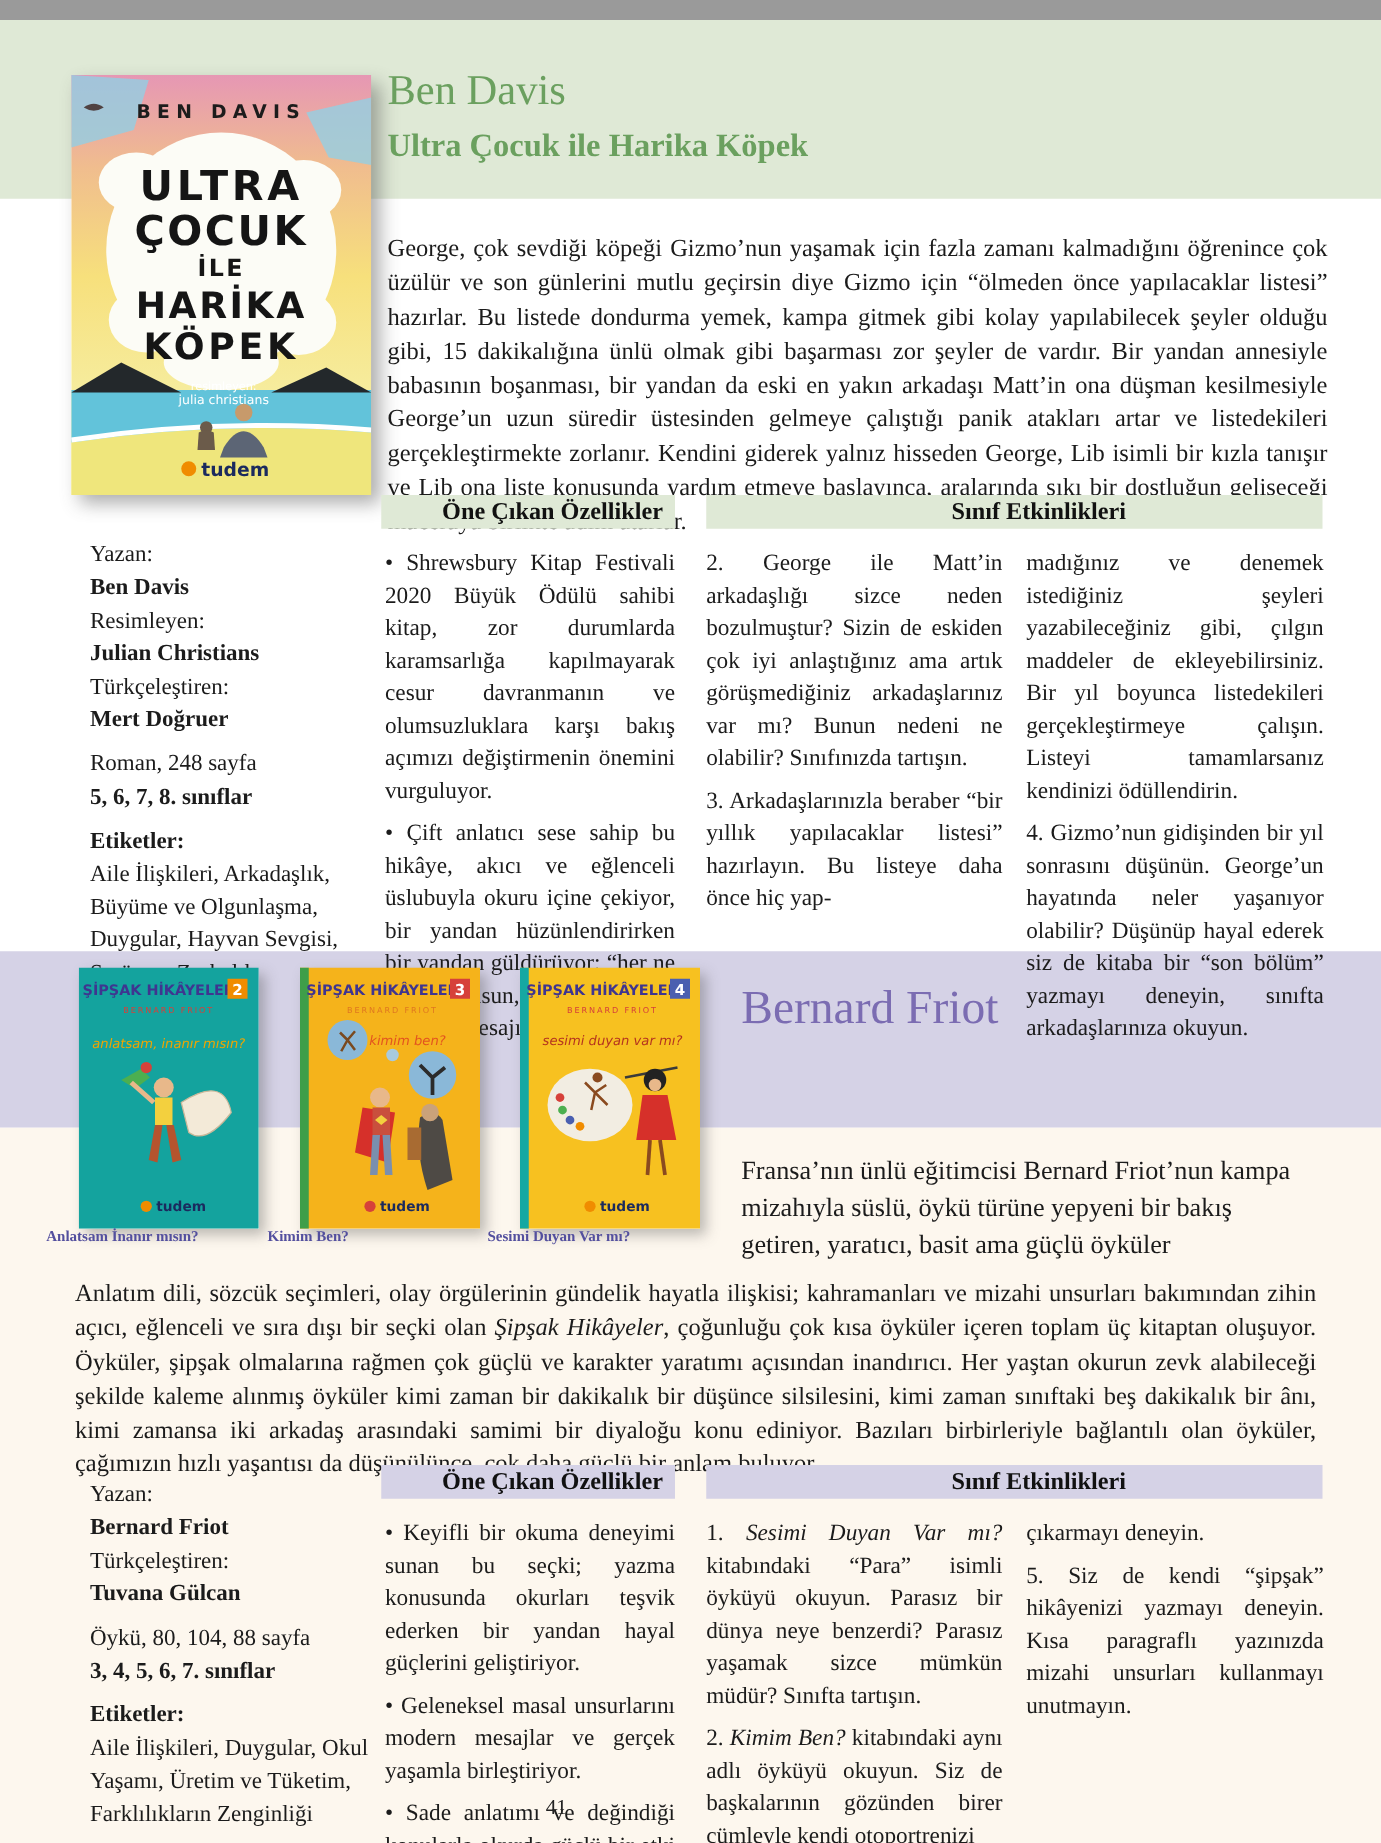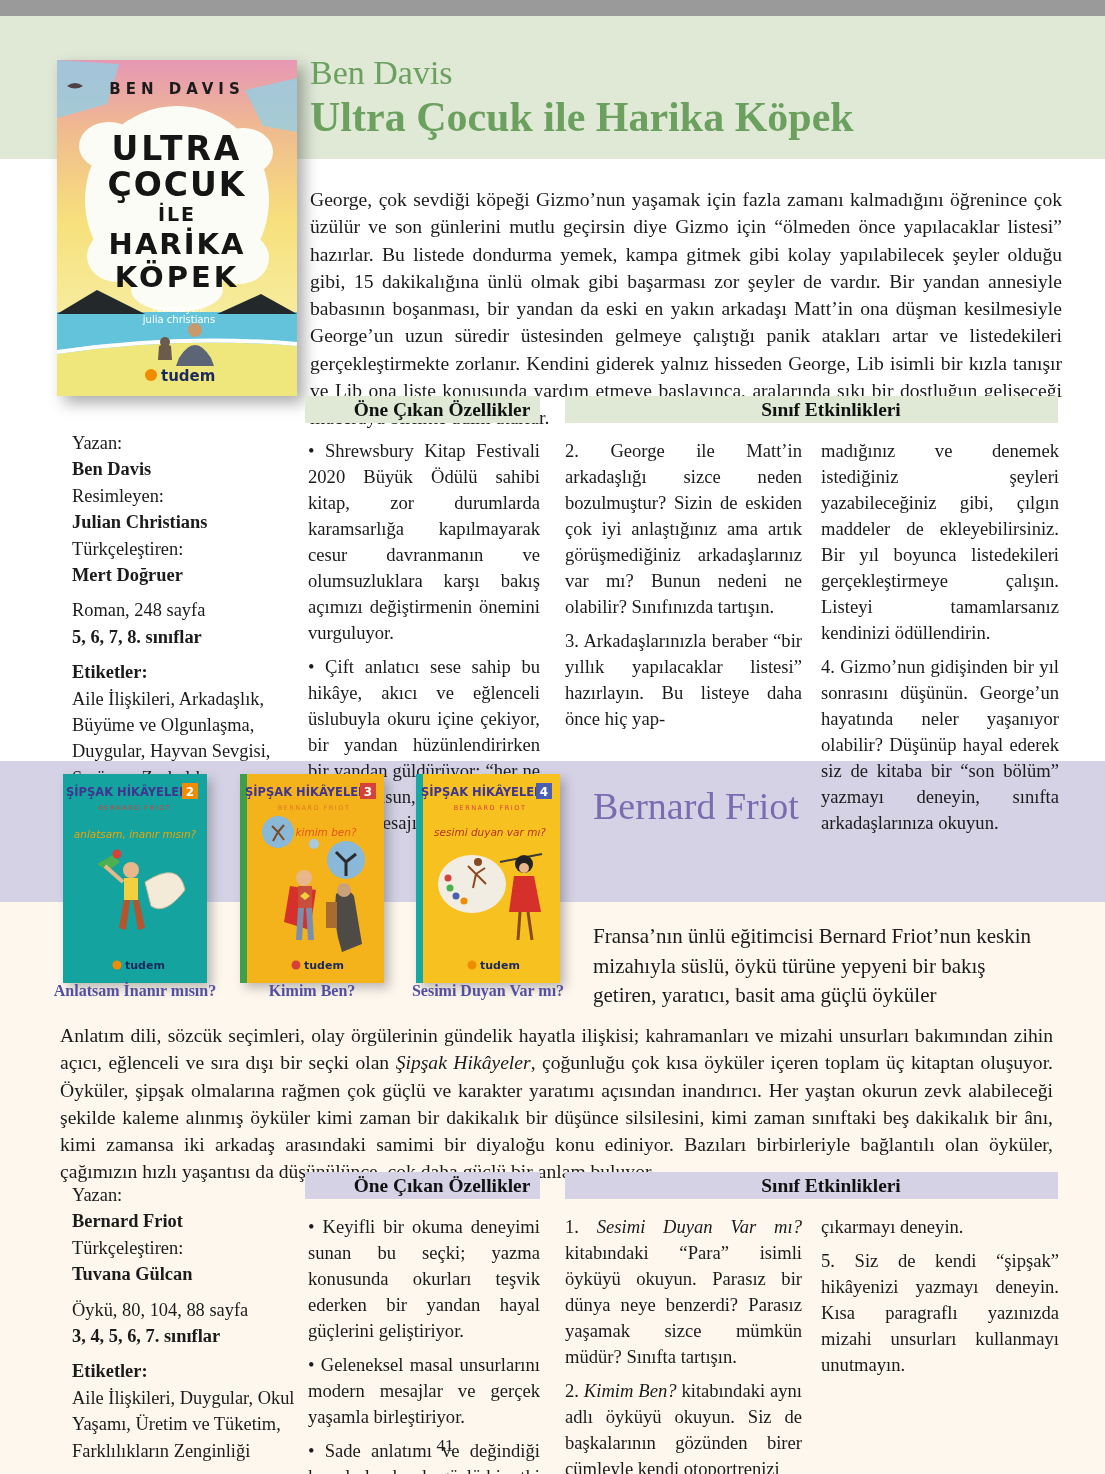--- a/index.html
+++ b/index.html
@@ -10,21 +10,21 @@
 
   
   .band-green{left:0;top:0;width:100%;height:143px;background:var(--green-band,#dfe9d6);}
   .cream{left:0;top:886px;width:100%;height:588px;background:var(--cream-bg,#fdf7ee);}
   .band-purple{left:0;top:745px;width:100%;height:141px;background:var(--purple-band,#d5d2e6);}
 
   
   .cover-ultra{left:57px;top:44px;width:240px;height:336px;box-shadow:7px 7px 14px rgba(70,70,70,.45);}
   .s1-head{left:310px;top:36px;}
   .s1-author{font-size:34px;line-height:42px;color:var(--green-title,#6ba05f);}
-  .s1-title{font-size:42px;line-height:46px;font-weight:bold;color:var(--green-title,#6ba05f);}
+  .s1-title{font-size:26px;line-height:46px;font-weight:bold;color:var(--green-title,#6ba05f);}
   .s1-desc{left:310px;top:170px;width:752px;font-size:19.6px;line-height:27.3px;text-align:justify;}
 
   .meta{font-size:18.4px;line-height:26.4px;}
   .meta1{left:72px;top:414px;width:230px;}
   .meta2{left:72px;top:1166px;width:236px;}
   .bold{font-weight:bold;}
   .mgap{margin-top:9px;}
 
   .colhead{height:27px;line-height:28px;text-align:center;font-weight:bold;font-size:19.4px;color:#111;padding-left:39px;}
   .ch-green{background:var(--green-band,#dfe9d6);}
@@ -45,21 +45,21 @@
 
   
   .s2-head{left:593px;top:766px;}
   .s2-author{font-size:38px;line-height:48px;color:var(--purple-title,#7b6cb2);}
   .s2-title{font-size:41px;line-height:50px;color:var(--purple-title,#7b6cb2);}
   .s2-intro{left:593px;top:906px;width:460px;font-size:21px;line-height:29.5px;}
   .s2-desc{left:60px;top:1006px;width:993px;font-size:19.6px;line-height:27.3px;text-align:justify;}
 
   .cover-s{top:758px;width:144px;height:209px;box-shadow:5px 5px 10px rgba(70,70,70,.35);}
   #coverA{left:63px;} #coverB{left:240px;} #coverC{left:416px;}
-  .caption{top:966px;width:196px;text-align:center;font-weight:bold;font-size:16px;
+  .caption{top:966px;width:196px;font-weight:bold;font-size:12px;
            color:var(--caption-purple,#534f9e);}
   #capA{left:37px;} #capB{left:214px;} #capC{left:390px;}
 
   .pageno{left:0;top:1420px;width:890px;text-align:center;font-size:17px;color:#222;}
 
   .sans{font-family:"DejaVu Sans","Liberation Sans",sans-serif;}
 </style>
 </head>
 <body>
 
@@ -250,21 +250,21 @@
   </svg>
 
   <div id="capA" class="abs caption">Anlatsam İnanır mısın?</div>
   <div id="capB" class="abs caption">Kimim Ben?</div>
   <div id="capC" class="abs caption">Sesimi Duyan Var mı?</div>
 
   <div class="abs s2-head">
     <div class="s2-author">Bernard Friot</div>
   </div>
 
-  <div class="abs s2-intro">Fransa’nın ünlü eğitimcisi Bernard Friot’nun keskin mizahıyla süslü, öykü türüne yepyeni bir bakış getiren, yaratıcı, basit ama güçlü öyküler</div>
+  <div class="abs s2-intro">Fransa’nın ünlü eğitimcisi Bernard Friot’nun kampa mizahıyla süslü, öykü türüne yepyeni bir bakış getiren, yaratıcı, basit ama güçlü öyküler</div>
 
   <p class="abs s2-desc"><span>Anlatım dili, sözcük seçimleri, olay örgülerinin gündelik hayatla ilişkisi; kahramanları ve mizahi unsurları bakımından zihin açıcı, eğlenceli ve sıra dışı bir seçki olan </span><i>Şipşak Hikâyeler</i><span>, çoğunluğu çok kısa öyküler içeren toplam üç kitaptan oluşuyor. Öyküler, şipşak olmalarına rağmen çok güçlü ve karakter yaratımı açısından inandırıcı. Her yaştan okurun zevk alabileceği şekilde kaleme alınmış öyküler kimi zaman bir dakikalık bir düşünce silsilesini, kimi zaman sınıftaki beş dakikalık bir ânı, kimi zamansa iki arkadaş arasındaki samimi bir diyaloğu konu ediniyor. Bazıları birbirleriyle bağlantılı olan öyküler, çağımızın hızlı yaşantısı da düşünülünce, çok daha güçlü bir anlam buluyor.</span></p>
 
   <div class="abs meta meta2">
     <div>Yazan:</div>
     <div class="bold">Bernard Friot</div>
     <div>Türkçeleştiren:</div>
     <div class="bold">Tuvana Gülcan</div>
     <div class="mgap">Öykü, 80, 104, 88 sayfa</div>
     <div class="bold">3, 4, 5, 6, 7. sınıflar</div>

